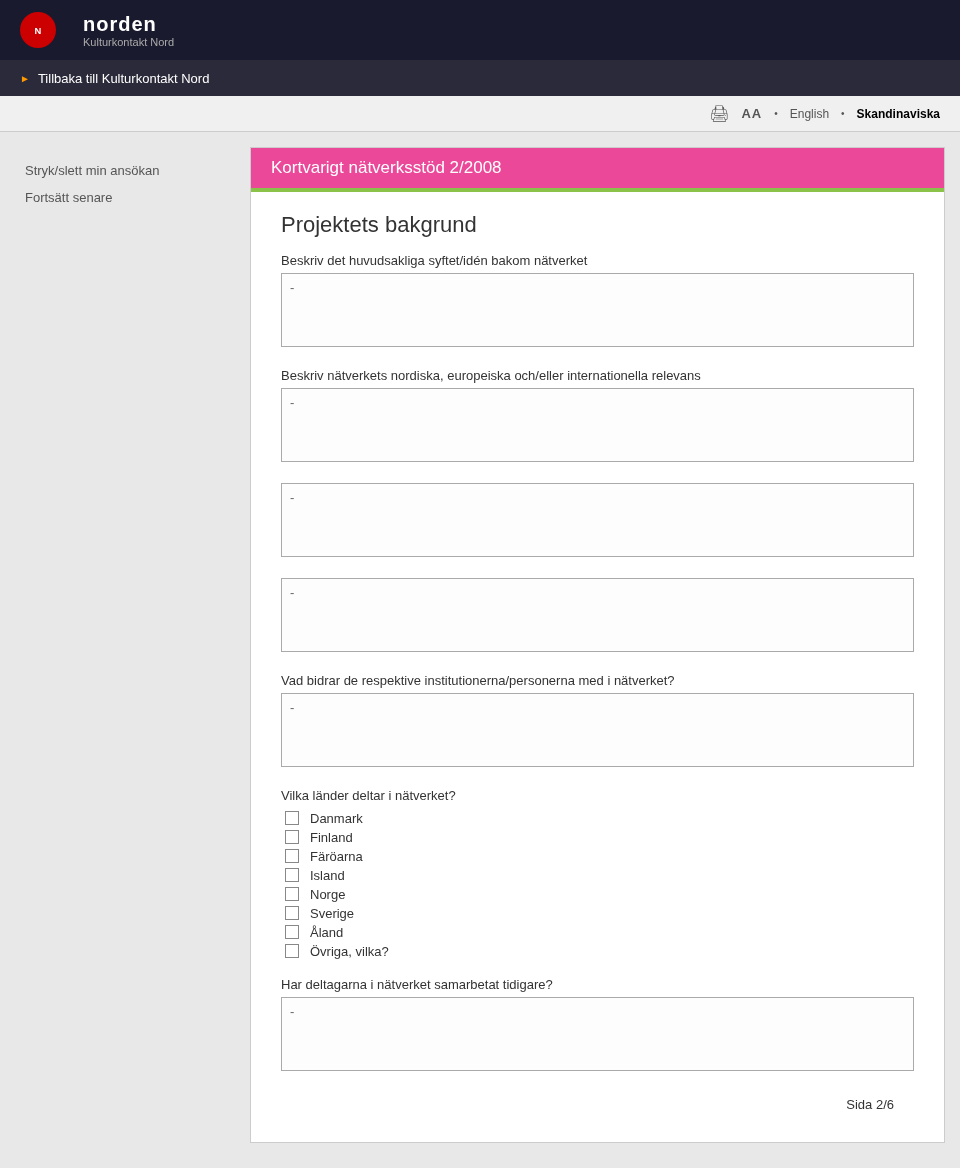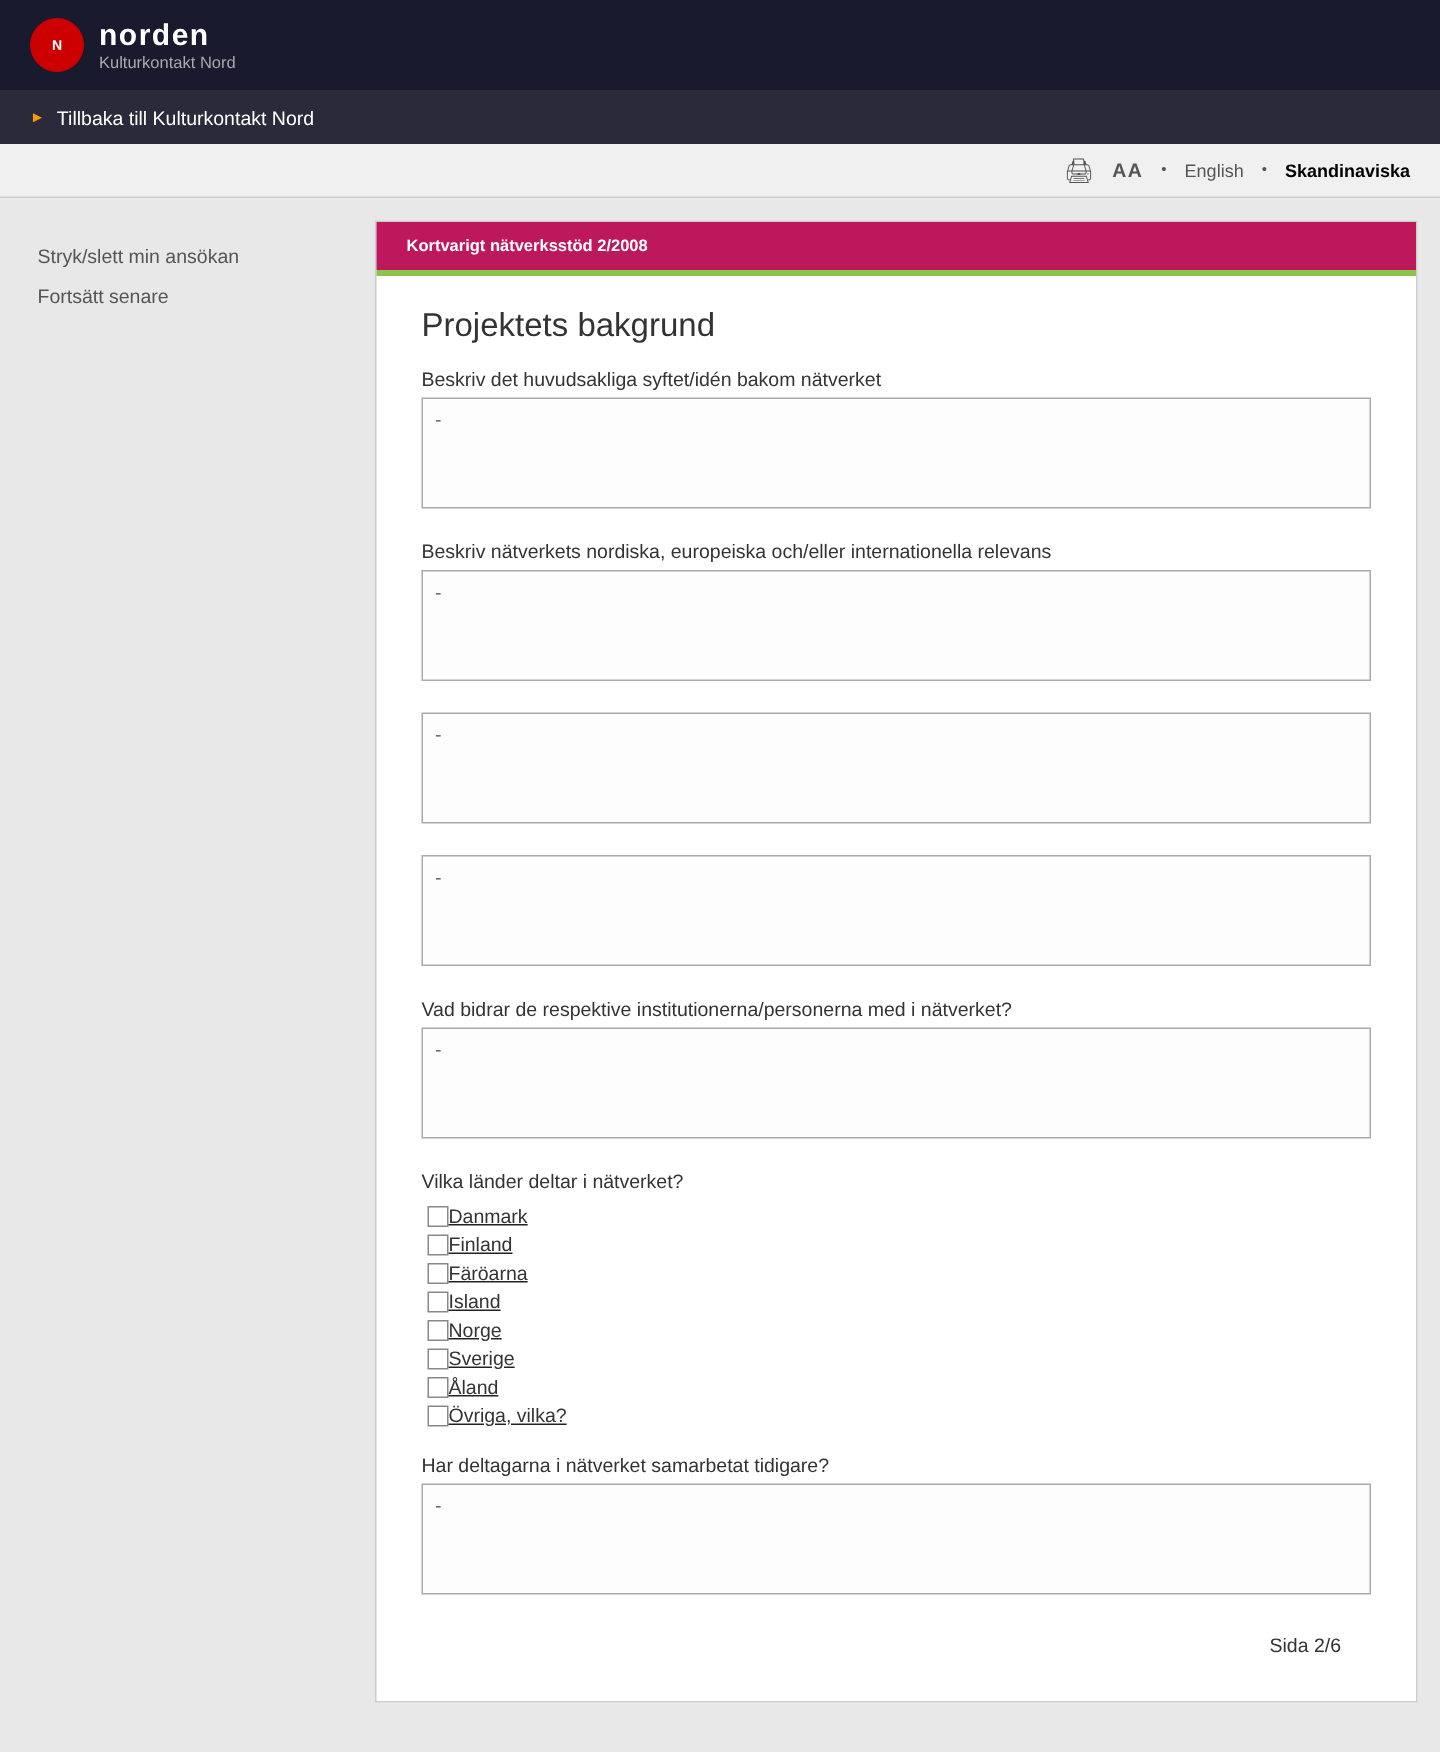--- a/index.html
+++ b/index.html
@@ -41,20 +41,21 @@
       font-weight: bold;
       letter-spacing: 1px;
     }
     .logo-subtext {
       color: #aaa;
       font-size: 11px;
     }
     .logo-block {
       display: flex;
       flex-direction: column;
+      margin-left: 17px;
     }
 
     
     .nav-bar {
       background: #2a2a3a;
       height: 36px;
       display: flex;
       align-items: center;
       padding: 0 20px;
     }
@@ -141,25 +142,25 @@
 
     
     .content-area {
       flex: 1;
       background: #fff;
       border: 1px solid #ccc;
     }
 
     
     .form-header {
-      background: #be185d;
+      background: #ec4899;
       padding: 10px 20px;
       color: white;
-      font-size: 11px;
-      font-weight: bold;
+      font-size: 17px;
+      font-weight: normal;
     }
 
     .form-body {
       padding: 20px 30px;
     }
 
     .section-title {
       font-size: 22px;
       font-weight: normal;
       color: #333;
@@ -194,25 +195,24 @@
     }
 
     .checkbox-label {
       font-size: 13px;
       color: #333;
       margin-bottom: 8px;
     }
 
     .checkbox-item {
       display: flex;
-      align-items: flex-end;
-      gap: 0;
+      align-items: flex-start;
+      gap: 11px;
       margin-bottom: 4px;
       padding-left: 4px;
-      text-decoration: underline;
     }
 
     .checkbox-item input[type="checkbox"] {
       width: 14px;
       height: 14px;
       border: 1px solid #888;
       appearance: none;
       background: #fff;
       cursor: pointer;
       flex-shrink: 0;

